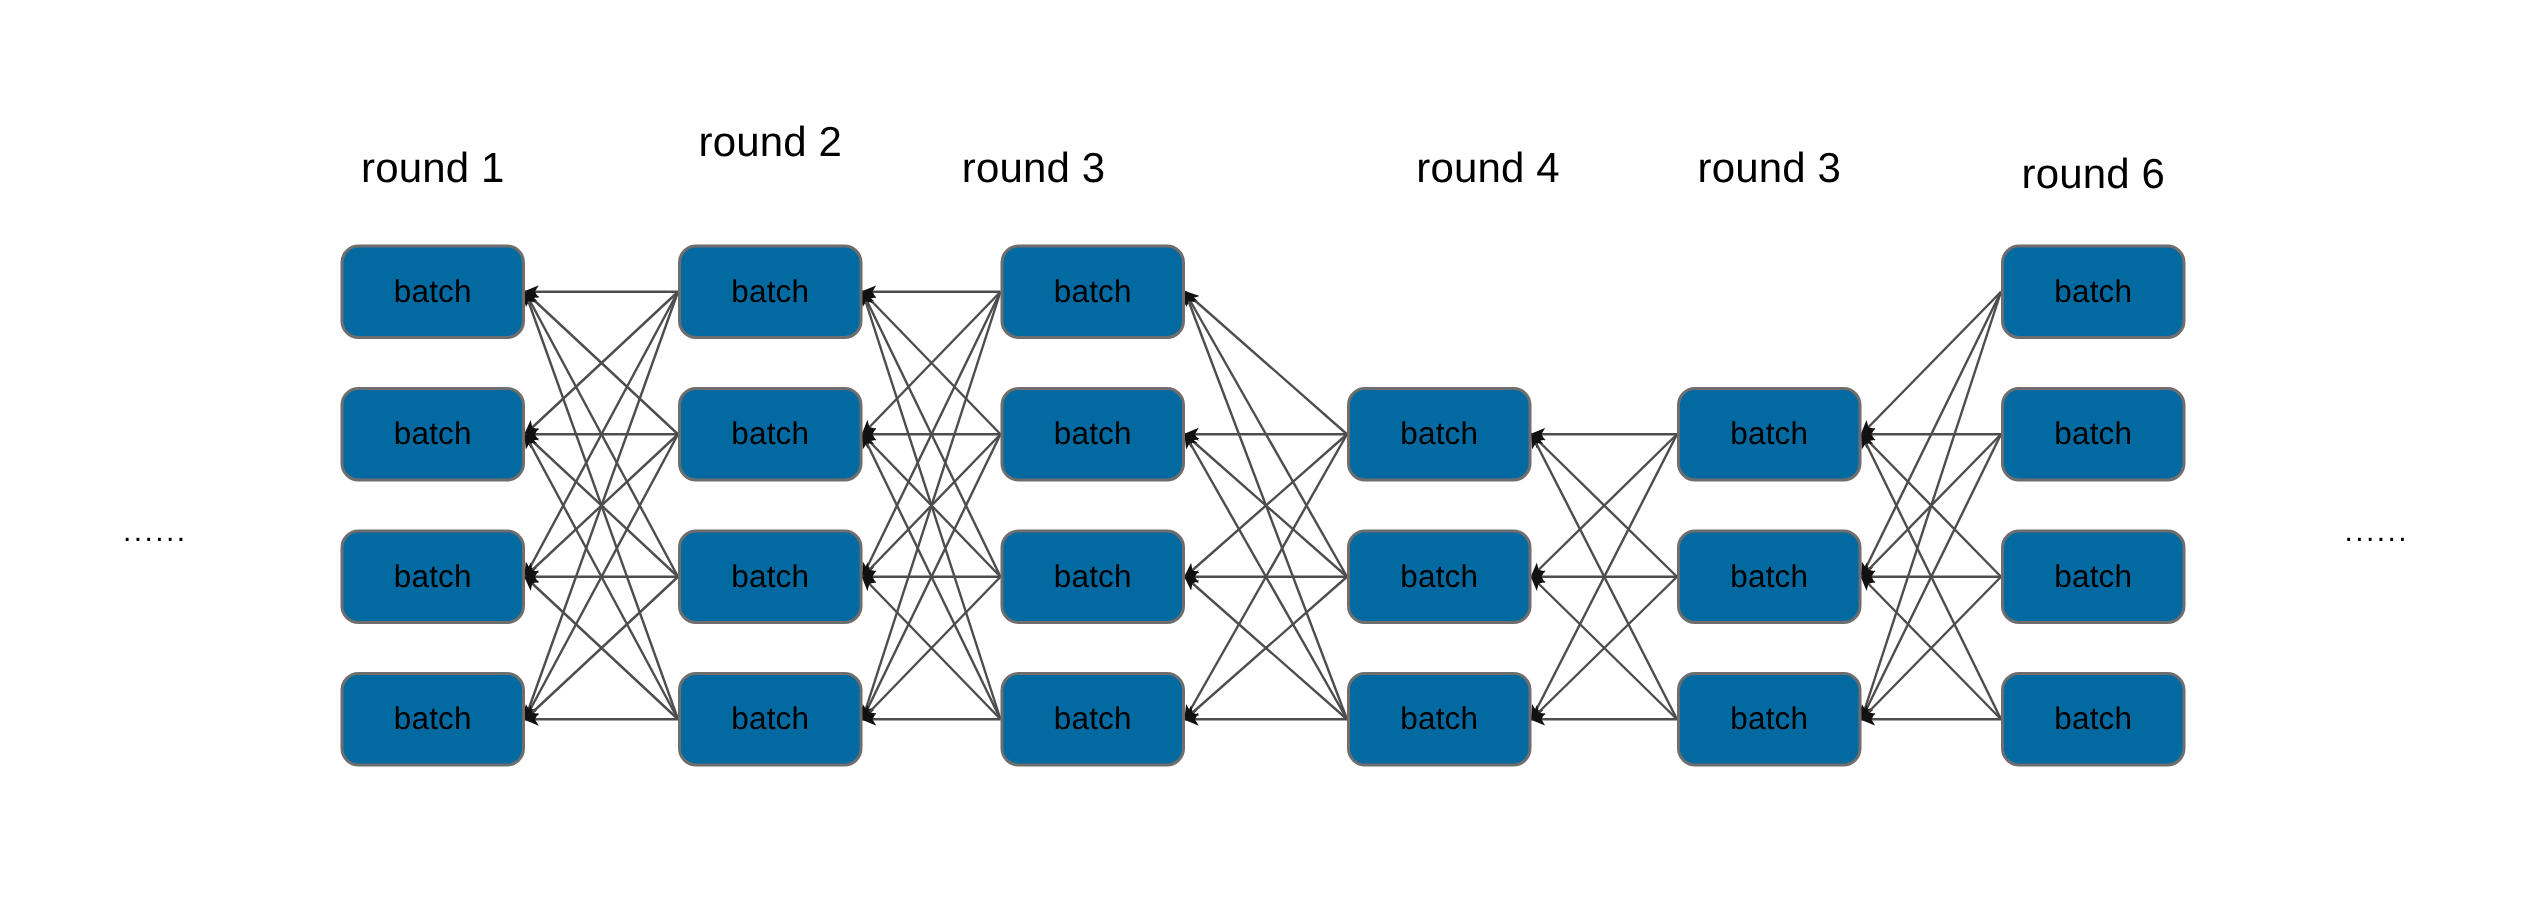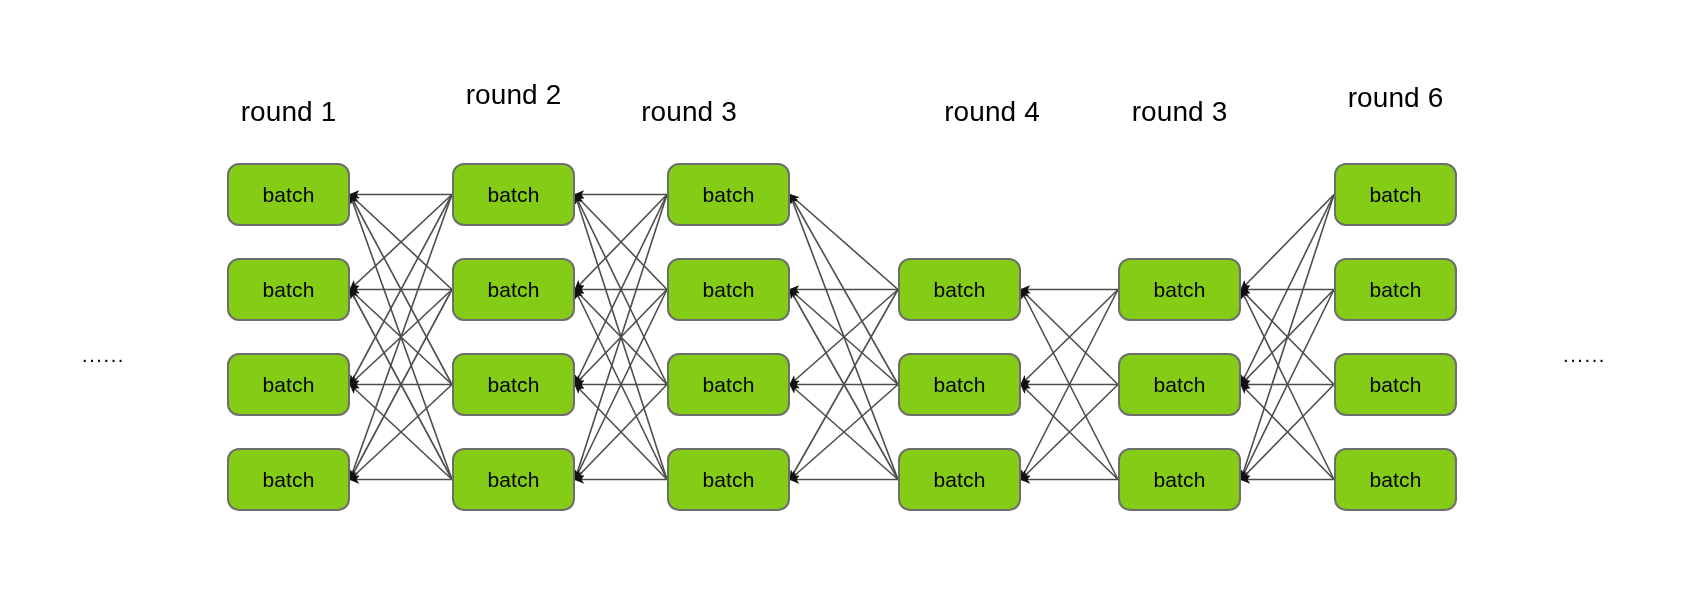--- a/index.html
+++ b/index.html
@@ -30,21 +30,21 @@
     text-align: center;
     white-space: nowrap;
     transform: translate(-50%, -50%);
     letter-spacing: 0.1px;
   }
   .batch-node {
     position: absolute;
     box-sizing: border-box;
     border: 2px solid #6e6e6e;
     border-radius: 12px;
-    background: #84cc16;
+    background: #0369a1;
     display: flex;
     align-items: center;
     justify-content: center;
     font-size: 21px;
     color: #000000;
     letter-spacing: 0.1px;
   }
   .ellipsis {
     position: absolute;
     font-size: 20px;
@@ -134,21 +134,21 @@
         <line x1="1334" y1="479.5" x2="1241" y2="479.5" stroke="#4d4d4d" stroke-width="1.6" marker-end="url(#arrowhead)"></line>
       </g>
   </svg>
 
   <div id="labels-group">
       <div class="round-label" style="left: 288.5px; top: 112px;">round 1</div>
       <div class="round-label" style="left: 513.5px; top: 95px;">round 2</div>
       <div class="round-label" style="left: 689px; top: 112px;">round 3</div>
       <div class="round-label" style="left: 992px; top: 112px;">round 4</div>
       <div class="round-label" style="left: 1179.5px; top: 112px;">round 3</div>
-      <div class="round-label" style="left: 1395.5px; top: 98px;">round 6</div>
+      <div class="round-label" style="left: 1395.5px; top: 116px;">round 6</div>
     </div>
   <div id="nodes-group">
       <div class="batch-node" style="left: 227px; top: 163px; width: 123px; height: 63px; border-color: rgb(110, 110, 110);">batch</div>
       <div class="batch-node" style="left: 227px; top: 258px; width: 123px; height: 63px; border-color: rgb(110, 110, 110);">batch</div>
       <div class="batch-node" style="left: 227px; top: 353px; width: 123px; height: 63px; border-color: rgb(110, 110, 110);">batch</div>
       <div class="batch-node" style="left: 227px; top: 448px; width: 123px; height: 63px; border-color: rgb(110, 110, 110);">batch</div>
       <div class="batch-node" style="left: 452px; top: 163px; width: 123px; height: 63px; border-color: rgb(110, 110, 110);">batch</div>
       <div class="batch-node" style="left: 452px; top: 258px; width: 123px; height: 63px; border-color: rgb(110, 110, 110);">batch</div>
       <div class="batch-node" style="left: 452px; top: 353px; width: 123px; height: 63px; border-color: rgb(110, 110, 110);">batch</div>
       <div class="batch-node" style="left: 452px; top: 448px; width: 123px; height: 63px; border-color: rgb(110, 110, 110);">batch</div>

